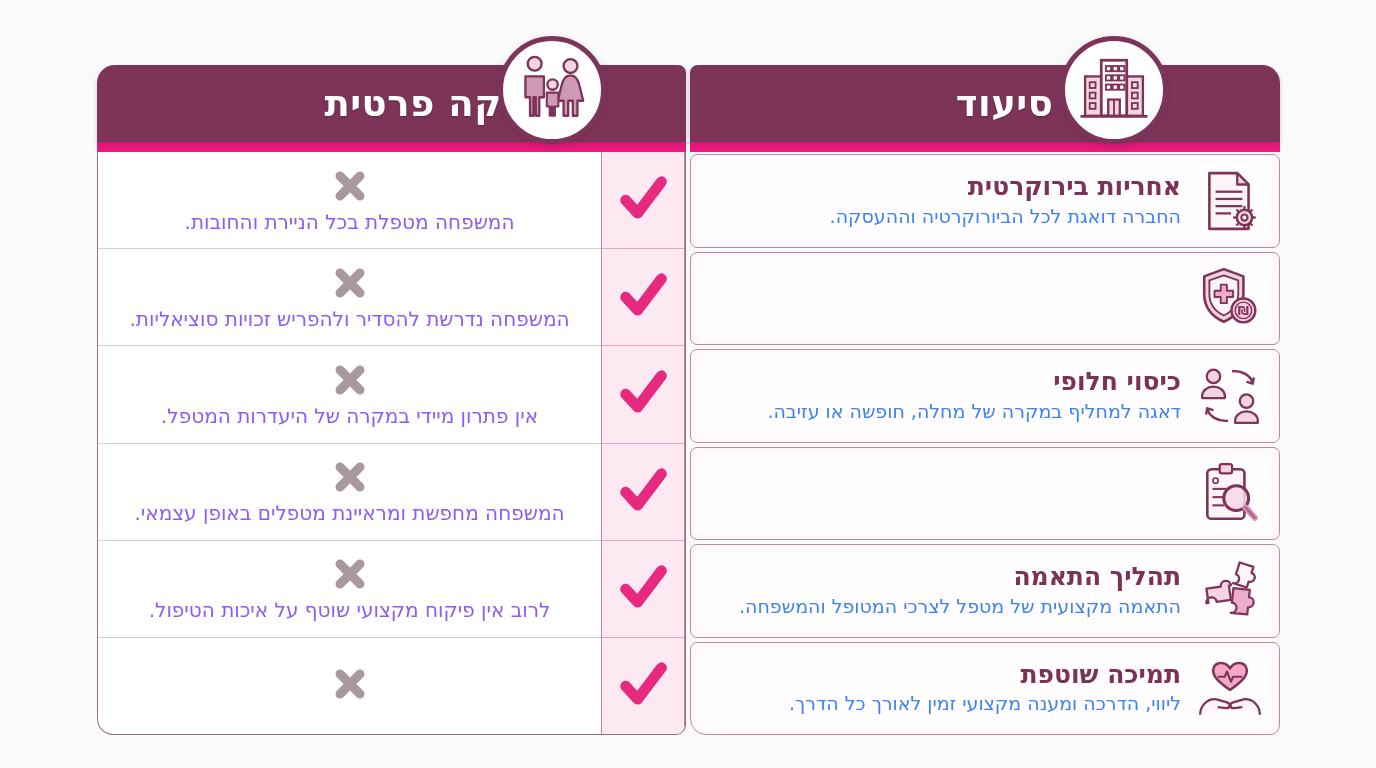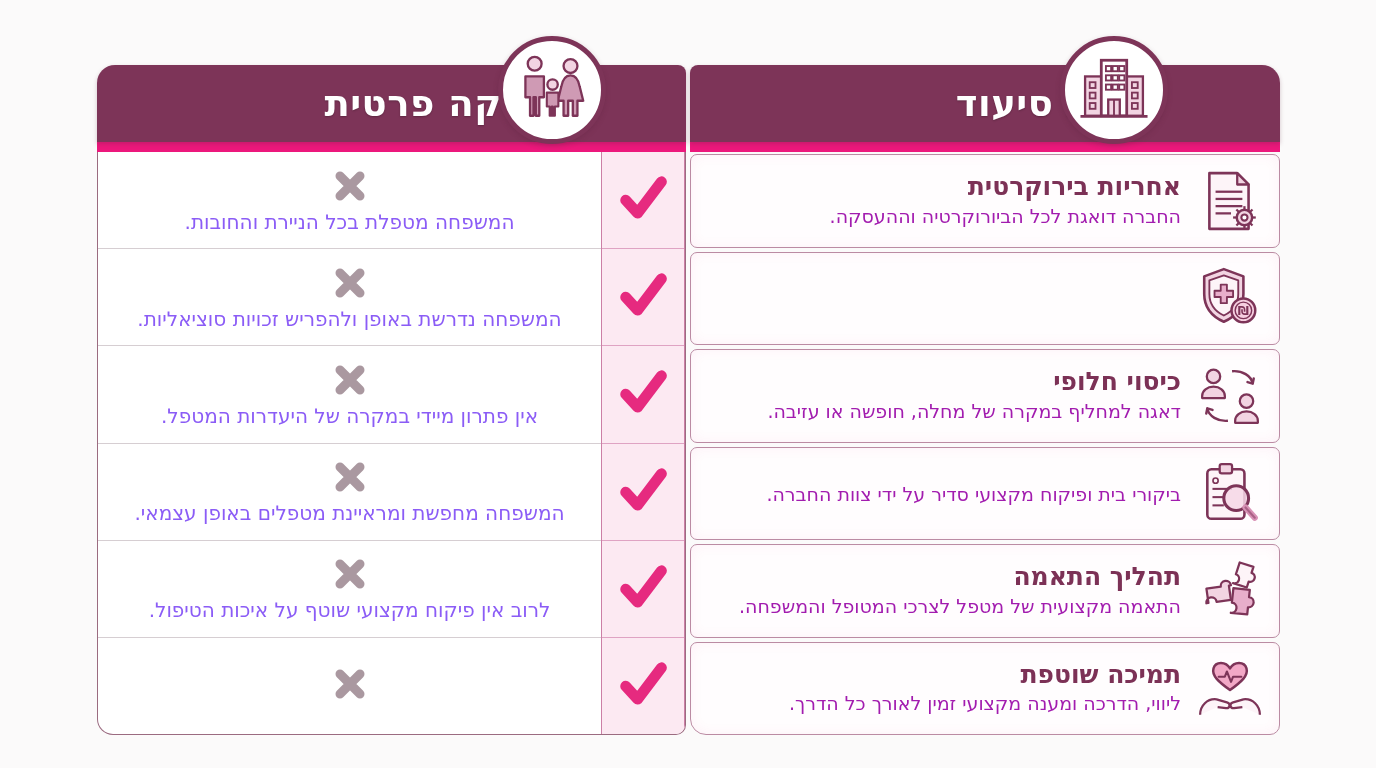--- a/index.html
+++ b/index.html
@@ -52,21 +52,21 @@
     flex:1; background:#fffdfe;
     border:1.6px solid #bb8ba3; border-radius:7px;
     display:flex; align-items:center; padding:0 16px;
     box-shadow:inset 0 0 14px rgba(236,24,124,.05);
   }
   .company-row:last-child{ border-radius:7px 7px 10px 16px; }
   .row-icon{ width:66px; height:66px; flex:0 0 66px; margin-left:16px; }
   .row-icon svg{ width:100%; height:100%; }
   .row-texts{ display:flex; flex-direction:column; justify-content:center; }
   .row-title{ color:#7c3156; font-weight:bold; font-size:25px; line-height:1.15; }
-  .row-desc{ color:#a21caf; font-size:19px; line-height:1.3; margin-top:2px; }
+  .row-desc{ color:#3b82f6; font-size:19px; line-height:1.3; margin-top:2px; }
 
   
   .private-body{
     flex:1; display:flex; direction:rtl; background:#ffffff;
     border:1.6px solid #9b6b80; border-top:none;
     border-radius:0 0 10px 16px; overflow:hidden;
   }
   .check-col{
     width:84px; flex:0 0 84px; background:#fce9f2;
     border-left:1.6px solid #cc7fa6; border-right:1px solid #cc7fa6;
@@ -177,21 +177,20 @@
     <rect x="22" y="4" width="12" height="9" rx="2" fill="#f2d4e2" stroke="#7d3458" stroke-width="2.2"></rect>
     <circle cx="18" cy="20" r="2.5" fill="none" stroke="#7d3458" stroke-width="1.6"></circle>
     <line x1="15" y1="28" x2="34" y2="28" stroke="#7d3458" stroke-width="2"></line>
     <line x1="15" y1="36" x2="26" y2="36" stroke="#7d3458" stroke-width="2"></line>
     <line x1="15" y1="44" x2="26" y2="44" stroke="#7d3458" stroke-width="2"></line>
     <circle cx="38" cy="37" r="12" fill="rgba(246,215,230,.85)" stroke="#7d3458" stroke-width="3"></circle>
     <line x1="47" y1="46" x2="56" y2="56" stroke="#d892b6" stroke-width="6" stroke-linecap="round"></line>
     <line x1="47" y1="46" x2="56" y2="56" stroke="#7d3458" stroke-width="2" stroke-linecap="round" opacity=".5"></line>
             </svg></span>
         <div class="row-texts">
-          <div class="row-desc">ביקורי בית ופיקוח מקצועי סדיר על ידי צוות החברה.</div>
         </div>
       </div>
       <div class="company-row">
         <span class="row-icon"><svg viewBox="0 0 64 64">
     <path d="M10 28 h14 a5 5 0 0 1 10 0 h-2 v14 h-14 a5 5 0 0 0 -10 0 h2 z" fill="#f2d4e2" stroke="#7d3458" stroke-width="2.2" stroke-linejoin="round" transform="rotate(-8 22 35)"></path>
     <path d="M34 30 h16 v7 a5 5 0 0 1 0 10 v7 h-16 a5 5 0 0 0 0 -10 v-7 z" fill="#e8aecb" stroke="#7d3458" stroke-width="2.2" stroke-linejoin="round" transform="rotate(6 42 42)"></path>
     <path d="M38 6 h14 v6 a4.5 4.5 0 0 1 0 9 v6 h-14 a4.5 4.5 0 0 0 0 -9 v-6 z" fill="#fdf4f8" stroke="#7d3458" stroke-width="2.2" stroke-linejoin="round" transform="rotate(18 45 16)"></path>
             </svg></span>
         <div class="row-texts">
           <div class="row-title">תהליך התאמה</div>
@@ -271,21 +270,21 @@
               </svg>
             </span>
           <div class="private-text">המשפחה מטפלת בכל הניירת והחובות.</div>
         </div>
         <div class="private-row">
           <span class="x-mark">
               <svg viewBox="0 0 40 40">
                 <path d="M10 10 L30 30 M30 10 L10 30" fill="none" stroke="#aa98a0" stroke-width="9" stroke-linecap="round"></path>
               </svg>
             </span>
-          <div class="private-text">המשפחה נדרשת באופן ולהפריש זכויות סוציאליות.</div>
+          <div class="private-text">המשפחה נדרשת להסדיר ולהפריש זכויות סוציאליות.</div>
         </div>
         <div class="private-row">
           <span class="x-mark">
               <svg viewBox="0 0 40 40">
                 <path d="M10 10 L30 30 M30 10 L10 30" fill="none" stroke="#aa98a0" stroke-width="9" stroke-linecap="round"></path>
               </svg>
             </span>
           <div class="private-text">אין פתרון מיידי במקרה של היעדרות המטפל.</div>
         </div>
         <div class="private-row">

